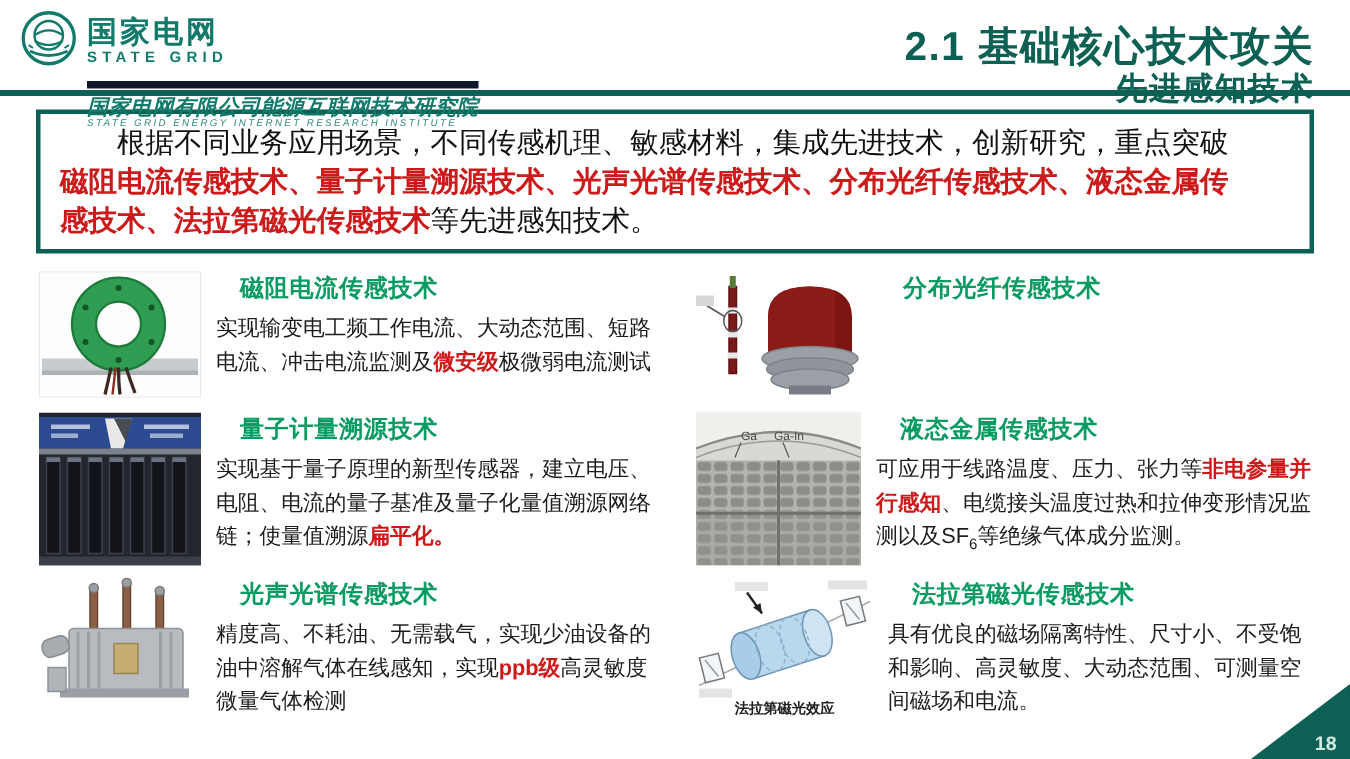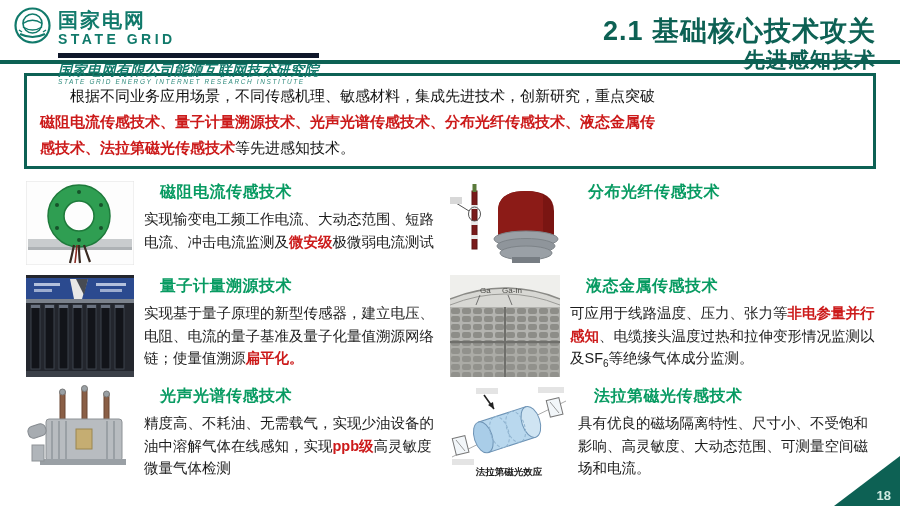--- a/index.html
+++ b/index.html
@@ -9,38 +9,38 @@
     background:#ffffff;
     font-family:"Liberation Sans","DejaVu Sans",sans-serif;
     color:#1a1a1a;
   }
   
   .header { height:60px; display:flex; justify-content:space-between; align-items:flex-start; padding:7px 24px 0 14px; }
   .logo-block { display:flex; flex-direction:column; }
   .logo-top { display:flex; align-items:center; gap:7px; }
   .logo-text { display:flex; flex-direction:column; line-height:1; }
   .brand-cn { font-size:20px; font-weight:bold; color:#117a6b; letter-spacing:2px; }
-  .brand-en { font-size:14px; font-weight:bold; color:#117a6b; letter-spacing:3.5px; margin-top:2px; }
+  .brand-en { font-size:10px; font-weight:bold; color:#117a6b; letter-spacing:3.5px; margin-top:2px; }
   .org-block { border-top:5px solid #0f172a; margin-top:5px; padding-top:4px; margin-left:44px; line-height:1.15;font-style:italic; }
   .org-cn { font-size:14px; font-weight:bold; color:#117a6b; letter-spacing:0.5px; }
   .org-en { font-size:6.5px; color:#2f8b7d; letter-spacing:1.6px; }
   .header-title { text-align:right; color:#0d6154; font-weight:bold; margin-top:8px; line-height:1.2; }
   .title1 { font-size:27px; letter-spacing:1px; }
   .title2 { font-size:21px; letter-spacing:1px; }
   .divider { height:4px; background:#0d6154; width:900px; }
   
   .intro-box {
     margin:9px 24px 6px 24px; border:3px solid #0d6154;
-    padding:7px 13px 5px 13px; font-size:15px; line-height:26px; color:#111;
+    padding:7px 13px 5px 13px; font-size:19px; line-height:26px; color:#111;
   }
   .intro-line { white-space:nowrap; }
   .red { color:#cc1a1a; font-weight:bold; }
   sub { font-size:10px; }
   
-  .content { display:grid; grid-template-columns:416px 1fr; column-gap:8px; padding:6px 22px 0 26px; }
+  .content { display:grid; grid-template-columns:416px 1fr; column-gap:22px; padding:6px 22px 0 26px; }
   .sec { display:flex; gap:10px; align-items:flex-start; }
   .sec.r1 { height:94px; }
   .sec.r2 { height:110px; }
   .sec.r3 { height:98px; }
   .sec-img { flex:none; display:block; }
   .sec-body { flex:1; min-width:0; }
   .sec-title { color:#089b62; font-weight:bold; font-size:16px; margin:1px 0 5px 16px; letter-spacing:0.5px; }
   .sec-desc { font-size:14.5px; line-height:22.5px; color:#1c1c1c; }
   
   .page-tri {

